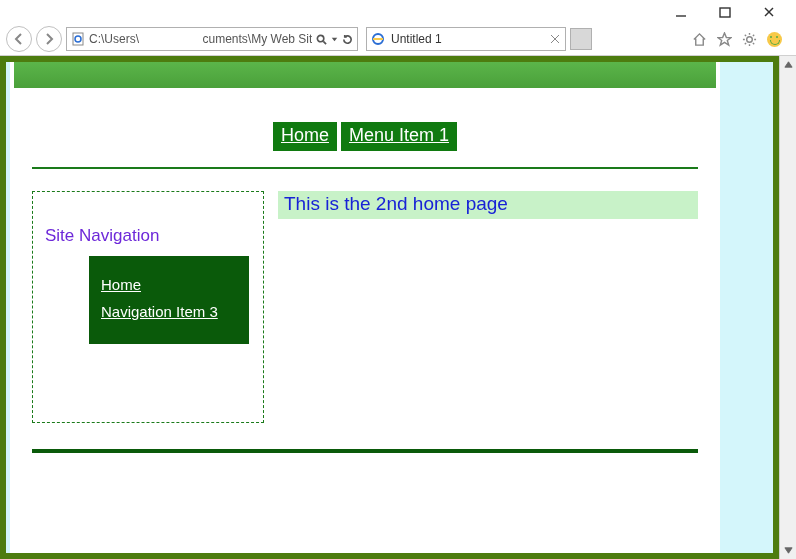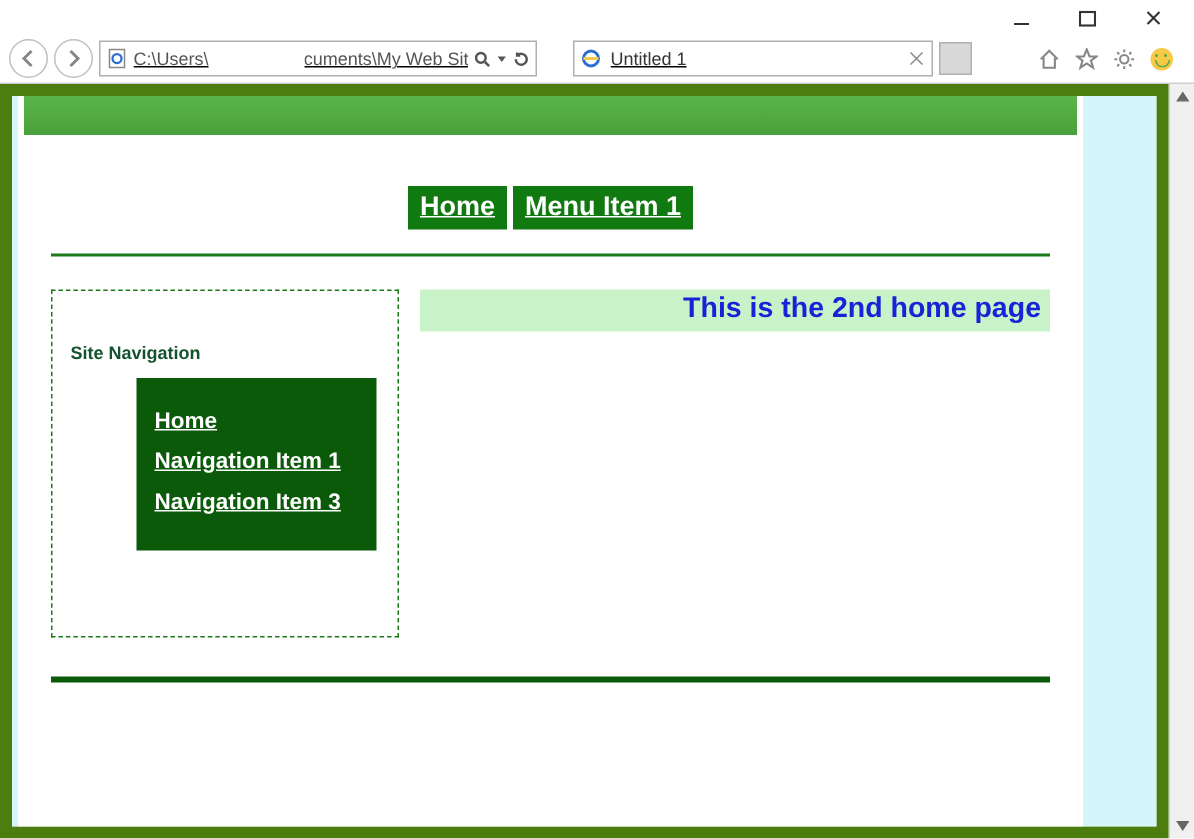--- a/index.html
+++ b/index.html
@@ -48,24 +48,23 @@
     background:#fff;
   }
   .navbtn svg { width:12px; height:12px; stroke:#888; stroke-width:2; fill:none; }
 
   .address-wrap {
     display:flex;
     align-items:center;
     height: 24px;
     border: 1px solid #b0b0b0;
     background:#fff;
-    text-decoration:underline;
   }
   .address-wrap.url { width: 292px; padding: 0 4px; gap:4px; }
-  .address-wrap.tab { width: 240px; padding: 0 4px; gap:6px; margin-left:20px;}
+  .address-wrap.tab { width: 200px; padding: 0 4px; gap:6px; margin-left:4px;}
   .ie-icon { width:14px; height:14px; }
   .addr-text { flex:1; color:#555; overflow:hidden; white-space:nowrap; font-size:12px; }
   .addr-controls { display:flex; align-items:center; gap:2px; color:#555; }
   .addr-controls svg { width:11px; height:11px; stroke:#555; stroke-width:1.8; fill:none; }
   .tab-close { width:12px; height:12px; }
   .newtab { width:22px; height:22px; background:#d8d8d8; border:1px solid #b0b0b0; margin-left:0;}
 
   .right-icons {
     margin-left:auto;
     display:flex;
@@ -81,22 +80,21 @@
   
   .viewport {
     position:absolute;
     top:56px; left:0; right:0; bottom:0;
     display:flex;
   }
   .page-area {
     flex:1;
     position:relative;
     overflow:hidden;
-    border:8px solid #4d7c0f;
-    font-weight:bold;
+    border:6px solid #4d7c0f;
   }
   .vscroll {
     width:17px;
     background:#f0f0f0;
     border-left:1px solid #d0d0d0;
     display:flex; flex-direction:column; align-items:center;
   }
   .vscroll .arr { height:17px; width:100%; display:flex; align-items:center; justify-content:center;}
   .vscroll .arr svg { width:9px; height:9px; stroke:#666; fill:#666;}
   .vscroll .track { flex:1; }
@@ -150,41 +148,40 @@
     gap: 14px;
   }
 
   .navbox {
     width: 232px;
     border: 1px dashed #1a7a1a;
     padding: 10px 10px 16px 10px;
     min-height: 232px;
   }
   .navbox .heading {
-    color:#14532d;
-    font-size:12px;
+    color:#6d28d9;
+    font-size:17px;
     margin: 24px 0 10px 2px;
   }
   .navlist {
     background:#0a5a0a;
     width: 160px;
     margin-left: 46px;
     padding: 10px 12px 14px 12px;
   }
   .navlist a {
     display:block;
     color:#fff;
     text-decoration:underline;
     font-size:15px;
     margin: 10px 0;
   }
 
   .content {
     flex:1;
-    text-align:right;
   }
   .content .headline {
     background:#c8f2c8;
     color:#1822d6;
     font-size:19px;
     padding: 2px 6px 4px 6px;
   }
 
 </style>
 </head>
@@ -286,21 +283,20 @@
       </div>
 
       <hr class="sep">
 
       <div class="cols">
 
         <div class="navbox">
           <div class="heading">Site Navigation</div>
           <div class="navlist">
             <a href="#">Home</a>
-            <a href="#">Navigation Item 1</a>
             <a href="#">Navigation Item 3</a>
           </div>
         </div>
 
         <div class="content">
           <div class="headline">This is the 2nd home page</div>
         </div>
 
       </div>
 

